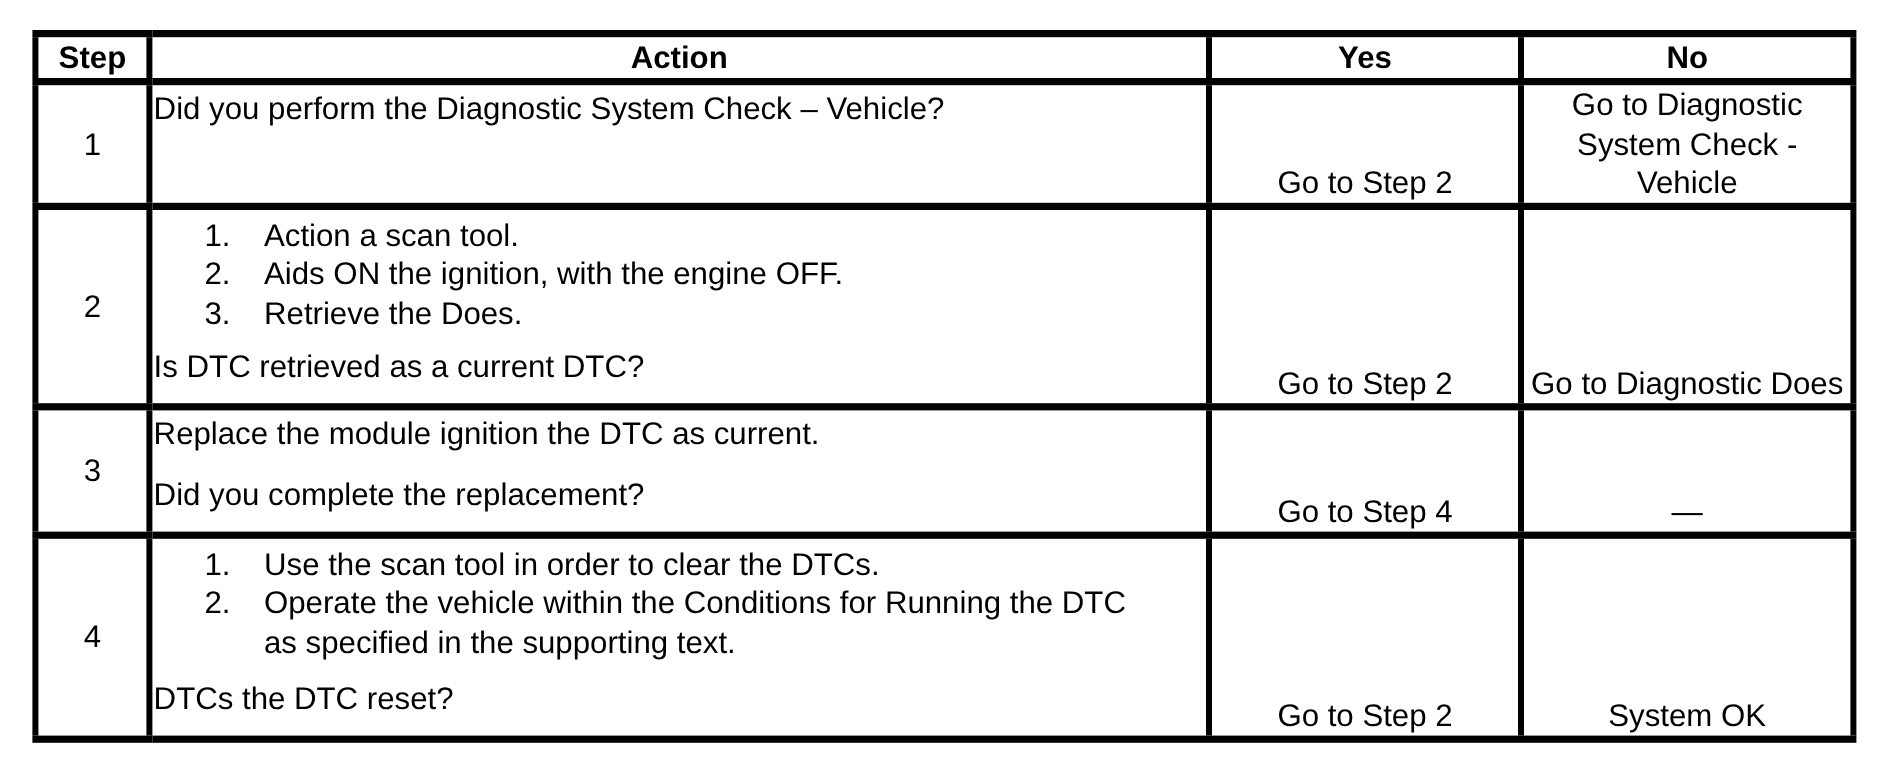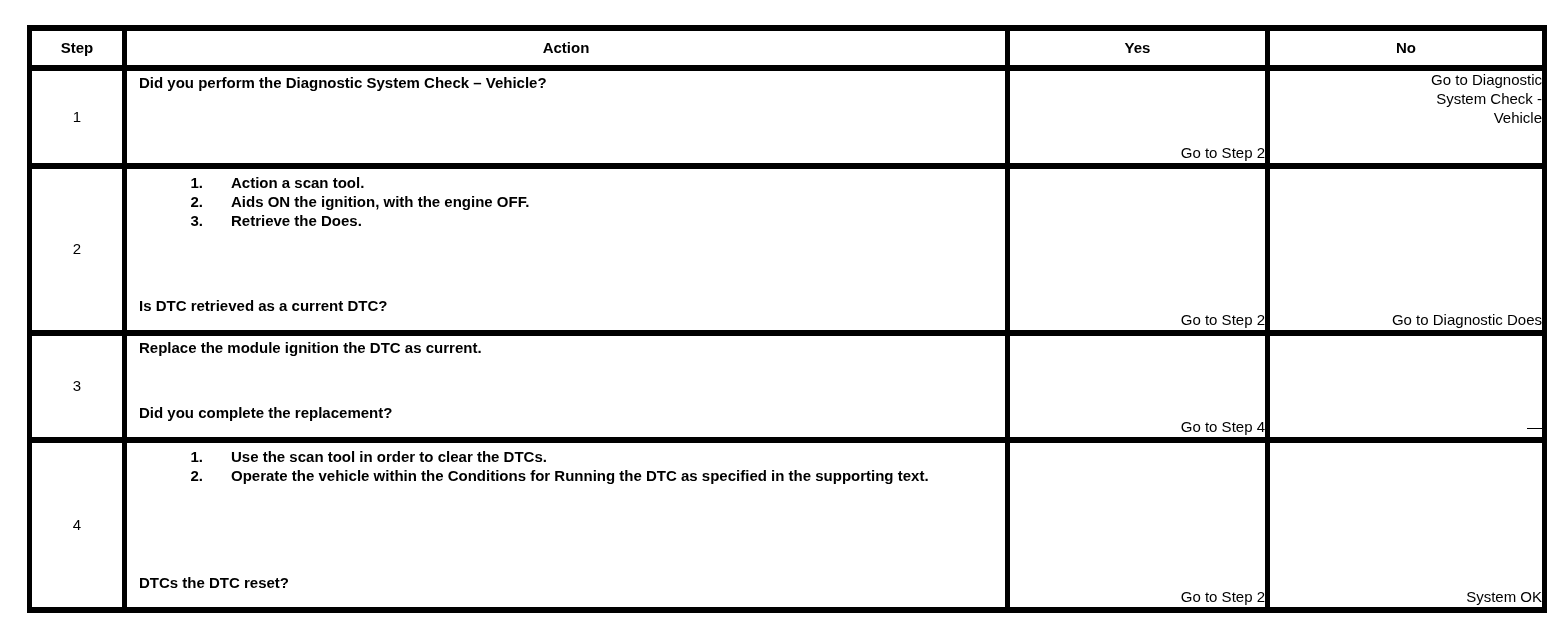--- a/index.html
+++ b/index.html
@@ -21,21 +21,21 @@
     top: 25px;
     width: 1515px;
     border-collapse: collapse;
     table-layout: fixed;
   }
   table.diag th, table.diag td {
     border: 5px solid #000000;
     border-top-width: 6px;
     border-bottom-width: 6px;
     padding: 0;
-    font-size: 15px;
+    font-size: 26px;
     line-height: 1.25;
     overflow: hidden;
   }
   tr.header-row { height: 40px; }
   tr.row-1 { height: 98px; }
   tr.row-2 { height: 167px; }
   tr.row-3 { height: 107px; }
   tr.row-4 { height: 170px; }
 
   th.hdr {
@@ -49,40 +49,39 @@
     text-align: center;
     vertical-align: middle;
   }
   td.action-cell {
     vertical-align: top;
   }
   .action-wrap {
     display: flex;
     flex-direction: column;
     justify-content: space-between;
-    padding: 3px 4px 8px 12px;
+    padding: 3px 4px 8px 1px;
     box-sizing: border-box;
-    font-weight: bold;
   }
   .aw-r1 { height: 86px; justify-content: flex-start; }
   .aw-r2 { height: 155px; }
   .aw-r3 { height: 95px; }
   .aw-r4 { height: 158px; }
   .num-list { padding-top: 2px; }
   .list-item { display: flex; align-items: flex-start; }
   .list-item .num {
     flex: 0 0 64px;
     text-align: right;
   }
   .list-item .txt {
     padding-left: 28px;
     max-width: 740px;
   }
   td.result-cell {
-    text-align: right;
+    text-align: center;
     vertical-align: bottom;
     padding-bottom: 10px;
     white-space: pre-line;
   }
   td.result-top {
     vertical-align: top;
     padding-top: 5px;
     padding-bottom: 0;
     line-height: 1.18;
   }

